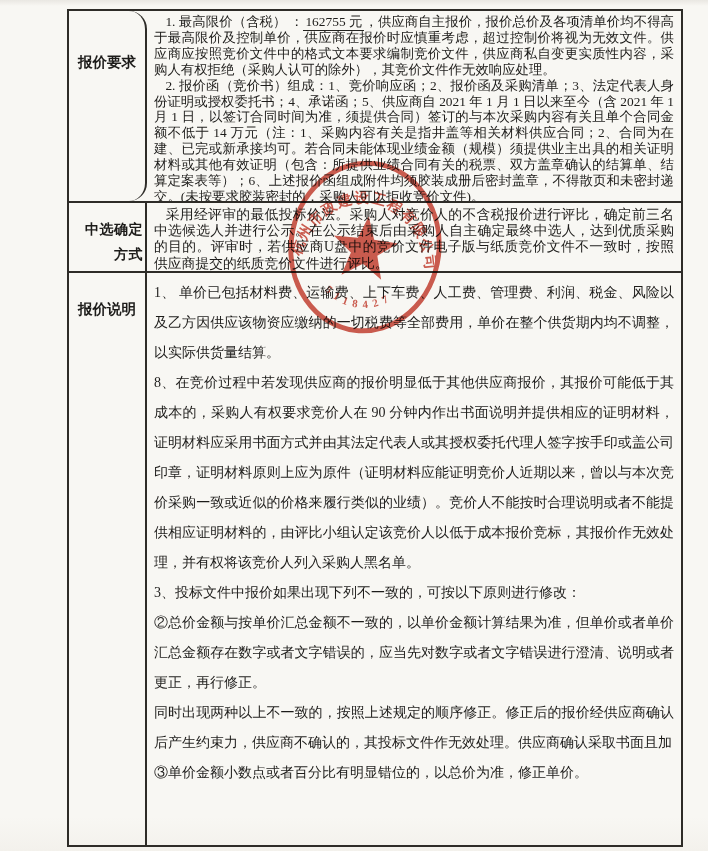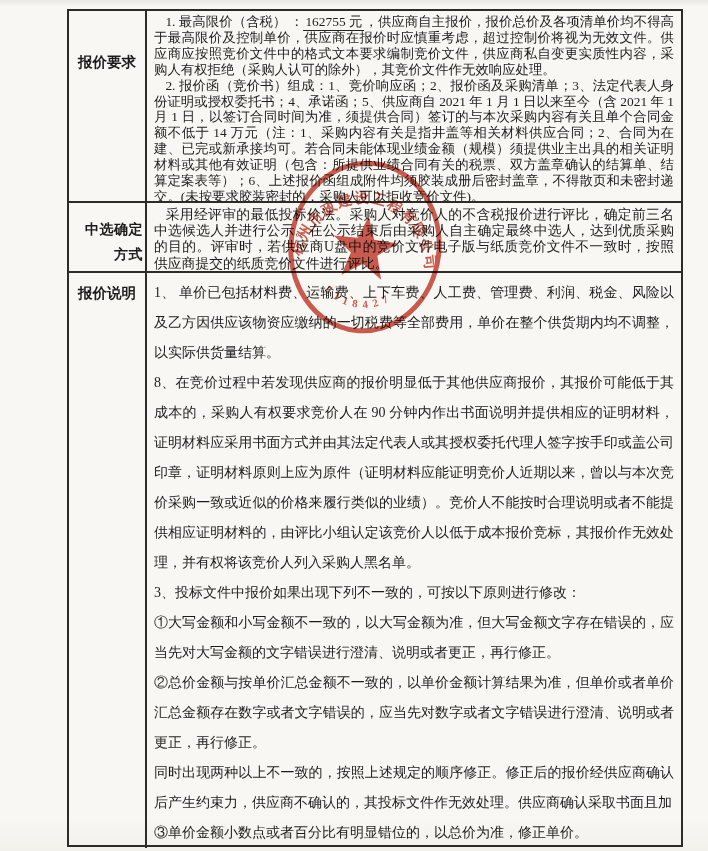--- a/index.html
+++ b/index.html
@@ -25,23 +25,23 @@
   .row:last-child{border-bottom:none;}
   .row-1{height:192px;}
   .row-2{height:70px;}
   .row-3{flex:1;}
   .label-cell{
     width:78px;flex:0 0 78px;box-sizing:border-box;
     border-right:2px solid #2e2c28;
     font-weight:600;font-size:14.5px;
   }
   .label-center{text-align:center;}
-  .row-1 .label-cell{padding-top:42px;}
+  .row-1 .label-cell{padding-top:42px;border-radius:18px;}
   .row-2 .label-cell{padding:14px 2px 0 5px;text-align:right;line-height:25px;font-size:14px;letter-spacing:0.5px;word-break:break-all;}
-  .row-3 .label-cell{padding-top:11px;}
+  .row-3 .label-cell{padding-top:27px;}
   .content-cell{
     flex:1;box-sizing:border-box;overflow:hidden;
     padding:3px 7px 0 7px;
     text-align:justify;text-justify:inter-character;word-break:break-all;
   }
   .row-1 .content-cell{font-size:13.4px;line-height:15.9px;}
   .row-2 .content-cell{font-size:13.8px;line-height:16.2px;padding-top:4px;}
   .row-3 .content-cell{font-size:14px;line-height:30px;padding-top:5px;}
   .content-cell p{margin:0;}
   .indent{text-indent:0.85em;}
@@ -80,21 +80,20 @@
         <p class="indent">采用经评审的最低投标价法。采购人对竞价人的不含税报价进行评比，确定前三名中选候选人并进行公示。在公示结束后由采购人自主确定最终中选人，达到优质采购的目的。评审时，若供应商U盘中的竞价文件电子版与纸质竞价文件不一致时，按照供应商提交的纸质竞价文件进行评比。</p>
       </div>
     </div>
 
     <div class="row row-3">
       <div class="label-cell label-center">报价说明</div>
       <div class="content-cell">
         <p>1、 单价已包括材料费、运输费、上下车费、人工费、管理费、利润、税金、风险以及乙方因供应该物资应缴纳的一切税费等全部费用，单价在整个供货期内均不调整，以实际供货量结算。</p>
         <p>8、在竞价过程中若发现供应商的报价明显低于其他供应商报价，其报价可能低于其成本的，采购人有权要求竞价人在 90 分钟内作出书面说明并提供相应的证明材料，证明材料应采用书面方式并由其法定代表人或其授权委托代理人签字按手印或盖公司印章，证明材料原则上应为原件（证明材料应能证明竞价人近期以来，曾以与本次竞价采购一致或近似的价格来履行类似的业绩）。竞价人不能按时合理说明或者不能提供相应证明材料的，由评比小组认定该竞价人以低于成本报价竞标，其报价作无效处理，并有权将该竞价人列入采购人黑名单。</p>
         <p>3、投标文件中报价如果出现下列不一致的，可按以下原则进行修改：</p>
-        <p>①大写金额和小写金额不一致的，以大写金额为准，但大写金额文字存在错误的，应当先对大写金额的文字错误进行澄清、说明或者更正，再行修正。</p>
         <p>②总价金额与按单价汇总金额不一致的，以单价金额计算结果为准，但单价或者单价汇总金额存在数字或者文字错误的，应当先对数字或者文字错误进行澄清、说明或者更正，再行修正。</p>
         <p>同时出现两种以上不一致的，按照上述规定的顺序修正。修正后的报价经供应商确认后产生约束力，供应商不确认的，其投标文件作无效处理。供应商确认采取书面且加</p>
         <p>③单价金额小数点或者百分比有明显错位的，以总价为准，修正单价。</p>
       </div>
     </div>
 
   </div>
 
   <svg class="seal" viewBox="0 0 164 182">
     <defs>

